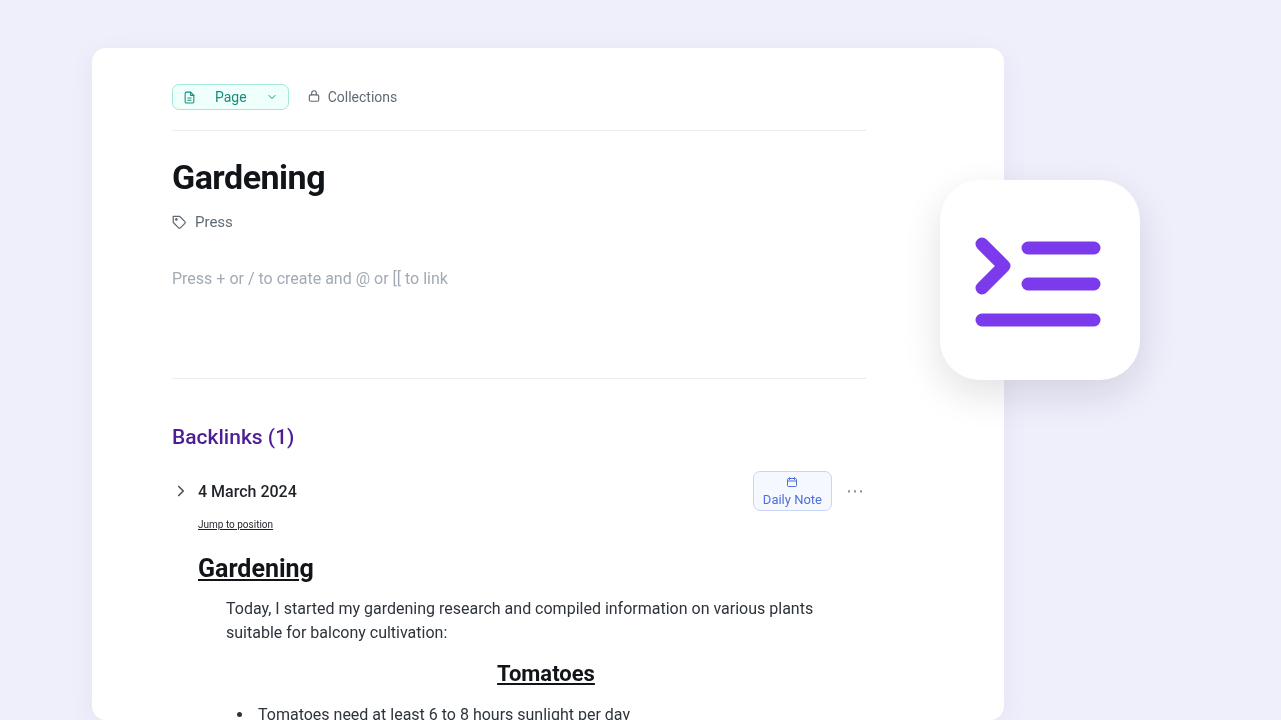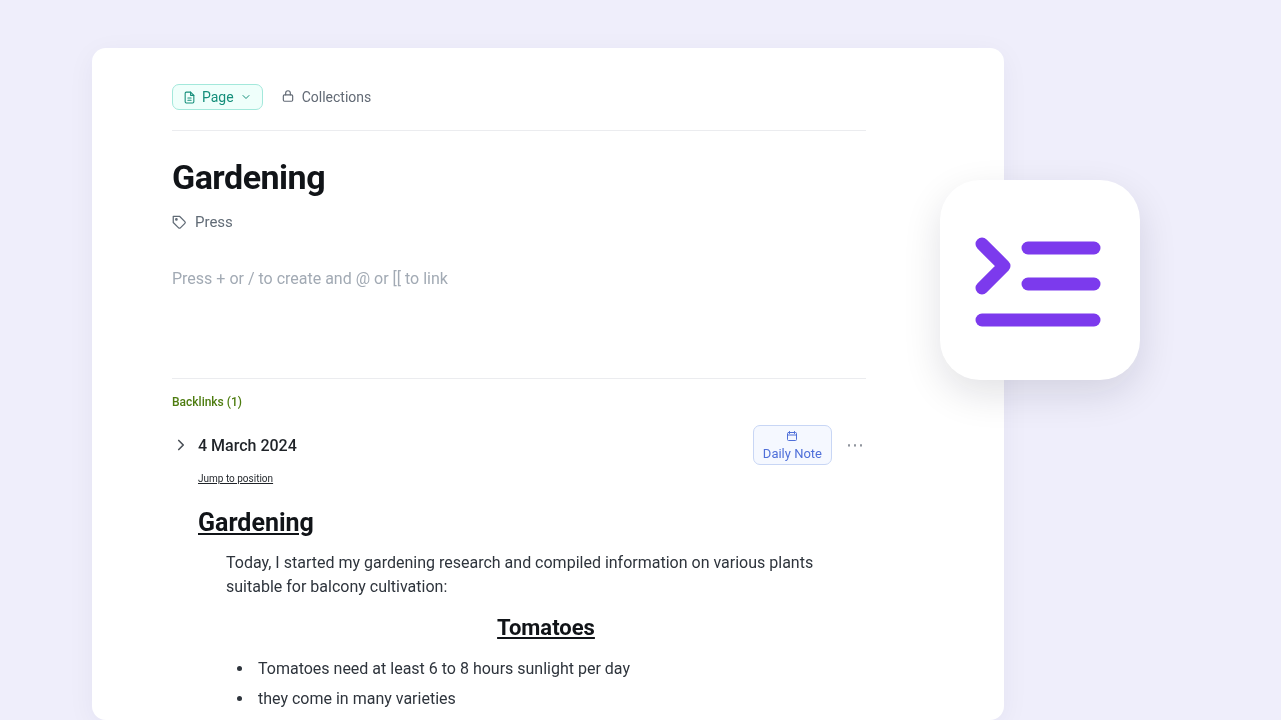--- a/index.html
+++ b/index.html
@@ -39,21 +39,21 @@
   
   .crumbs {
     display: flex;
     align-items: center;
     gap: 18px;
     padding-bottom: 14px;
   }
   .pill {
     display: inline-flex;
     align-items: center;
-    gap: 6px;
+    gap: 19px;
     border: 1px solid #a3e8db;
     background: #effffb;
     color: #158f7b;
     font-size: 14px;
     padding: 5px 10px;
     border-radius: 7px;
     line-height: 1;
     cursor: pointer;
   }
   .pill svg, .crumb svg, .tag-row svg, .dailypill svg { display:block; }
@@ -96,28 +96,28 @@
     font-size: 16px;
   }
 
   hr.section {
     border: none;
     border-top: 1px solid #ebecef;
     margin-top: 90px;
   }
 
   .backlinks-label {
-    margin-top: 16px;
-    font-size: 12px;
-    color: #4d7c0f;
+    margin-top: 46px;
+    font-size: 21px;
+    color: #4c1d95;
     font-weight: 500;
   }
 
   .bl-row {
-    margin-top: 16px;
+    margin-top: 22px;
     display: flex;
     align-items: center;
   }
   .chev {
     width: 18px; height: 18px;
     margin-right: 8px;
     color: #4a4f57;
     cursor: pointer;
   }
   .bl-date {

